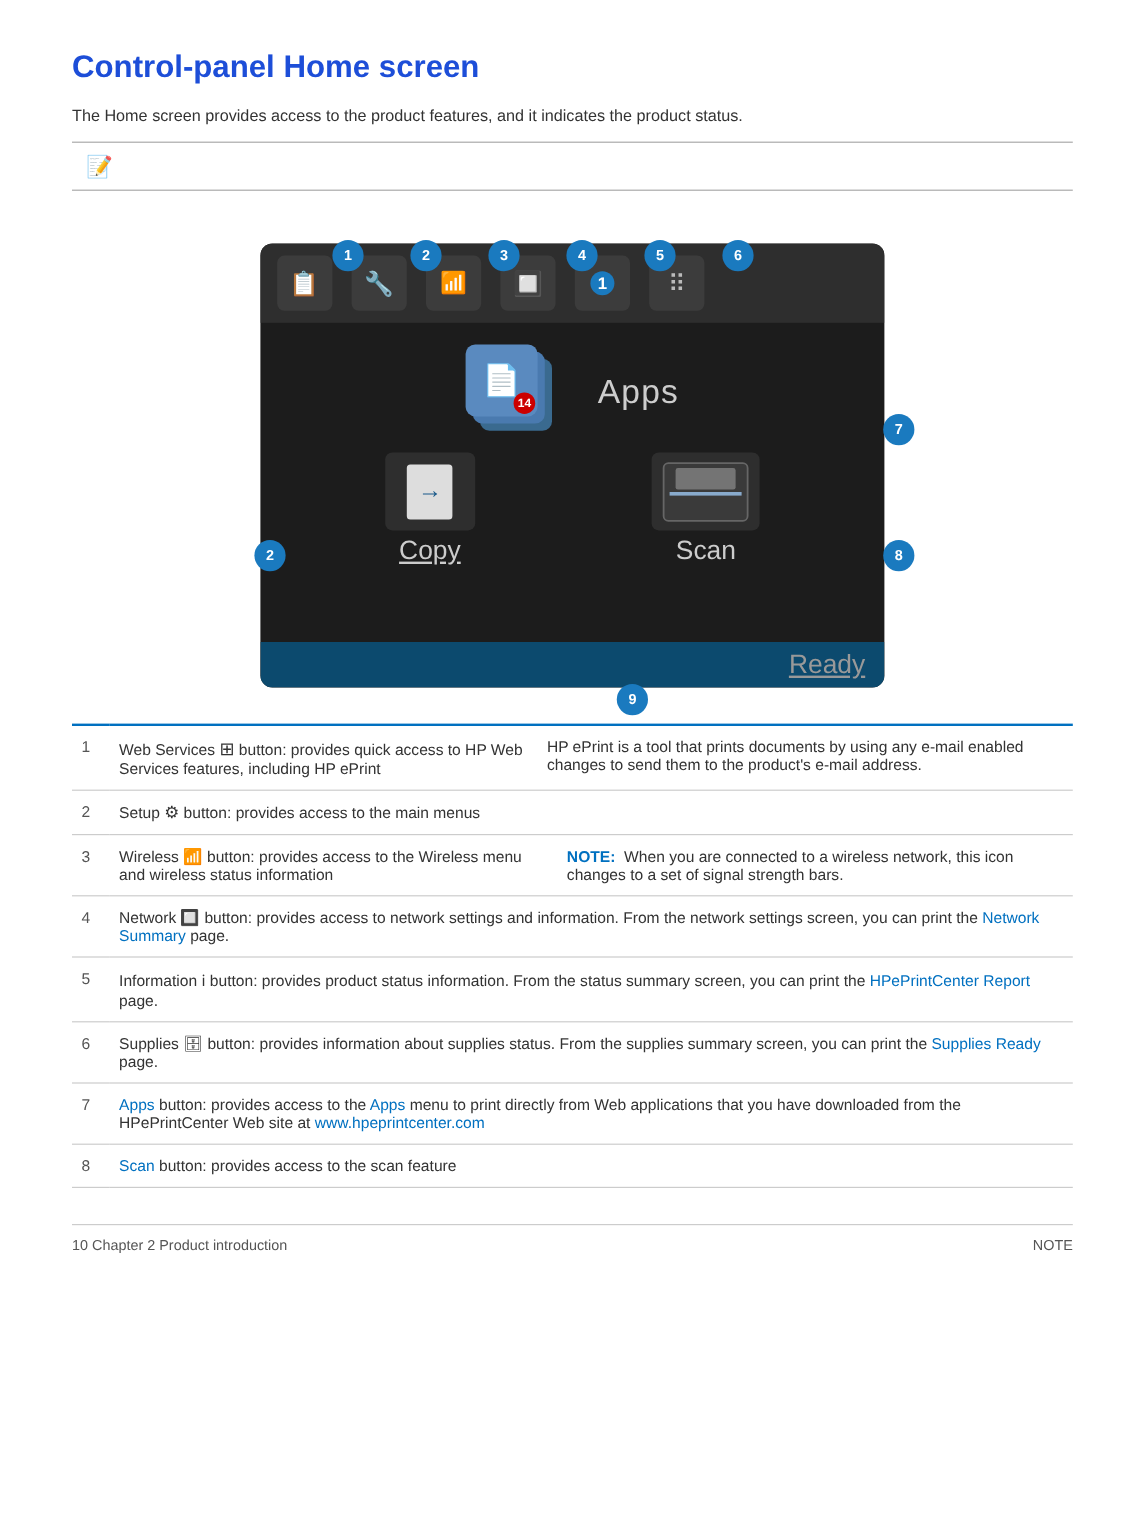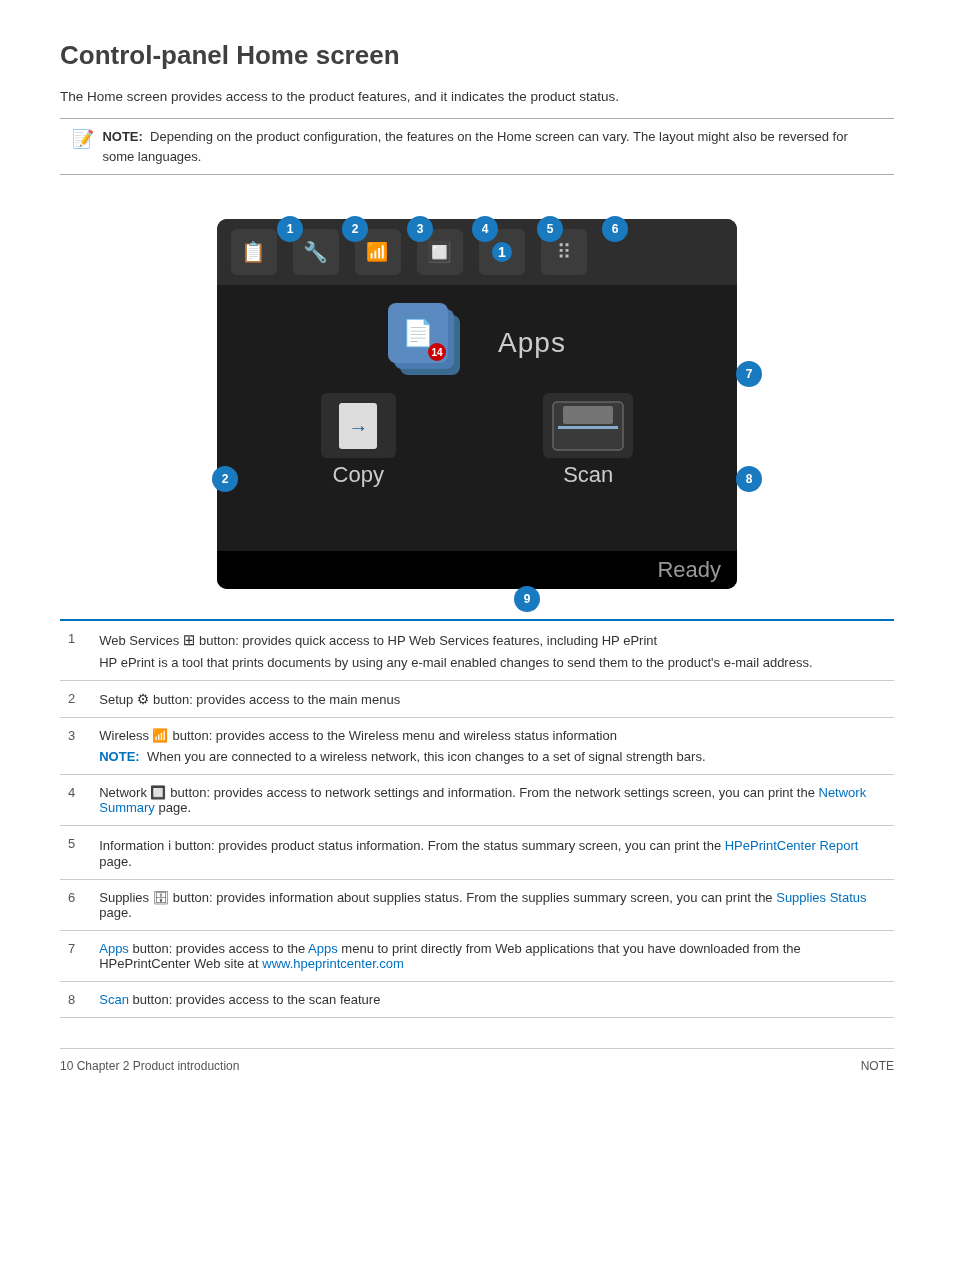--- a/index.html
+++ b/index.html
@@ -6,21 +6,21 @@
     body {
       font-family: Arial, Helvetica, sans-serif;
       font-size: 13px;
       color: #333;
       background: #fff;
       width: 954px;
       min-height: 1270px;
       padding: 40px 60px 40px 60px;
     }
     h1 {
-      color: #404040;
+      color: #1d4ed8;
       font-size: 26px;
       font-weight: bold;
       margin-bottom: 18px;
     }
     .intro-text {
       margin-bottom: 14px;
       font-size: 13.5px;
       color: #333;
     }
     .note-box {
@@ -91,22 +91,21 @@
       justify-content: space-between;
       align-items: center;
       margin-top: 30px;
       border-top: 1px solid #ccc;
       padding-top: 10px;
       font-size: 12px;
       color: #555;
     }
     .multi-line-cell {
       display: flex;
-      flex-direction: column;
-      gap: 6px;
+      gap: 20px;
     }
 
     
     .diagram-wrapper {
       position: relative;
       width: 600px;
       height: 420px;
       margin: 0 auto;
     }
     .screen-wrapper {
@@ -226,25 +225,26 @@
     .scan-img {
       width: 90px;
       height: 65px;
       background: #2e2e2e;
       border-radius: 6px;
       display: flex;
       align-items: center;
       justify-content: center;
     }
     .screen-ready {
-      background: #000000;
+      background: #0c4a6e;
       text-align: right;
       padding: 6px 16px;
       color: #999;
       font-size: 22px;
+      text-decoration: underline;
     }
 
     
     .c-num {
       position: absolute;
       width: 26px;
       height: 26px;
       background: #1a7abf;
       color: #fff;
       border-radius: 50%;
@@ -258,24 +258,20 @@
   </style>
 </head>
 <body>
 
 <h1>Control-panel Home screen</h1>
 
 <p class="intro-text">The Home screen provides access to the product features, and it indicates the product status.</p>
 
 <div class="note-box">
   <span class="note-icon">📝</span>
-  <span class="note-text">
-    <span class="note-label">NOTE:</span>
-    &nbsp;<span>Depending on the product configuration, the features on the Home screen can vary. The layout might also be reversed for some languages.</span>
-  </span>
 </div>
 
 <div class="diagram-wrapper">
 
   <svg class="diagram-svg" viewBox="0 0 600 420" xmlns="http://www.w3.org/2000/svg">
 
     <line x1="113" y1="30" x2="140" y2="56" stroke="#1a7abf" stroke-width="1.5"></line>
 
     <line x1="178" y1="30" x2="196" y2="56" stroke="#1a7abf" stroke-width="1.5"></line>
 
@@ -335,21 +331,21 @@
           <div class="apps-word">Apps</div>
         </div>
 
         <div class="bottom-icons">
           <div class="copy-block">
             <div class="copy-img">
               <div style="width:38px; height:46px; background:#ddd; border-radius:3px; position:relative; display:flex; align-items:center; justify-content:center;">
                 <span style="font-size:20px; color:#1a5a8a;">→</span>
               </div>
             </div>
-            <div style="color:#ccc; font-size:22px;">Copy</div>
+            <div style="color:#ccc; font-size:22px;text-decoration:underline;">Copy</div>
           </div>
           <div class="scan-block">
             <div class="scan-img">
               <svg width="80" height="56" viewBox="0 0 80 56">
                 <rect x="5" y="4" width="70" height="48" rx="4" fill="#3a3a3a" stroke="#666" stroke-width="1.5"></rect>
                 <rect x="10" y="28" width="60" height="3" fill="#88aacc"></rect>
                 <rect x="15" y="8" width="50" height="18" rx="2" fill="#ccc" opacity="0.4"></rect>
               </svg>
             </div>
             <div style="color:#ccc; font-size:22px;">Scan</div>
@@ -391,21 +387,21 @@
     <tr>
       <td>4</td>
       <td>Network <span style="font-size:13px;">🔲</span> button: provides access to network settings and information. From the network settings screen, you can print the <span class="link-text">Network Summary</span> page.</td>
     </tr>
     <tr>
       <td>5</td>
       <td>Information <span style="font-size:13px;">ℹ</span> button: provides product status information. From the status summary screen, you can print the <span class="link-text">HPePrintCenter Report</span> page.</td>
     </tr>
     <tr>
       <td>6</td>
-      <td>Supplies <span style="font-size:13px;">🗄</span> button: provides information about supplies status. From the supplies summary screen, you can print the <span class="link-text">Supplies Status</span> page.</td>
+      <td>Supplies <span style="font-size:13px;">🗄</span> button: provides information about supplies status. From the supplies summary screen, you can print the <span class="link-text">Supplies Ready</span> page.</td>
     </tr>
     <tr>
       <td>7</td>
       <td><span class="link-text">Apps</span> button: provides access to the <span class="link-text">Apps</span> menu to print directly from Web applications that you have downloaded from the HPePrintCenter Web site at <span class="link-text">www.hpeprintcenter.com</span></td>
     </tr>
     <tr>
       <td>8</td>
       <td><span class="link-text">Scan</span> button: provides access to the scan feature</td>
     </tr>
   </tbody>

